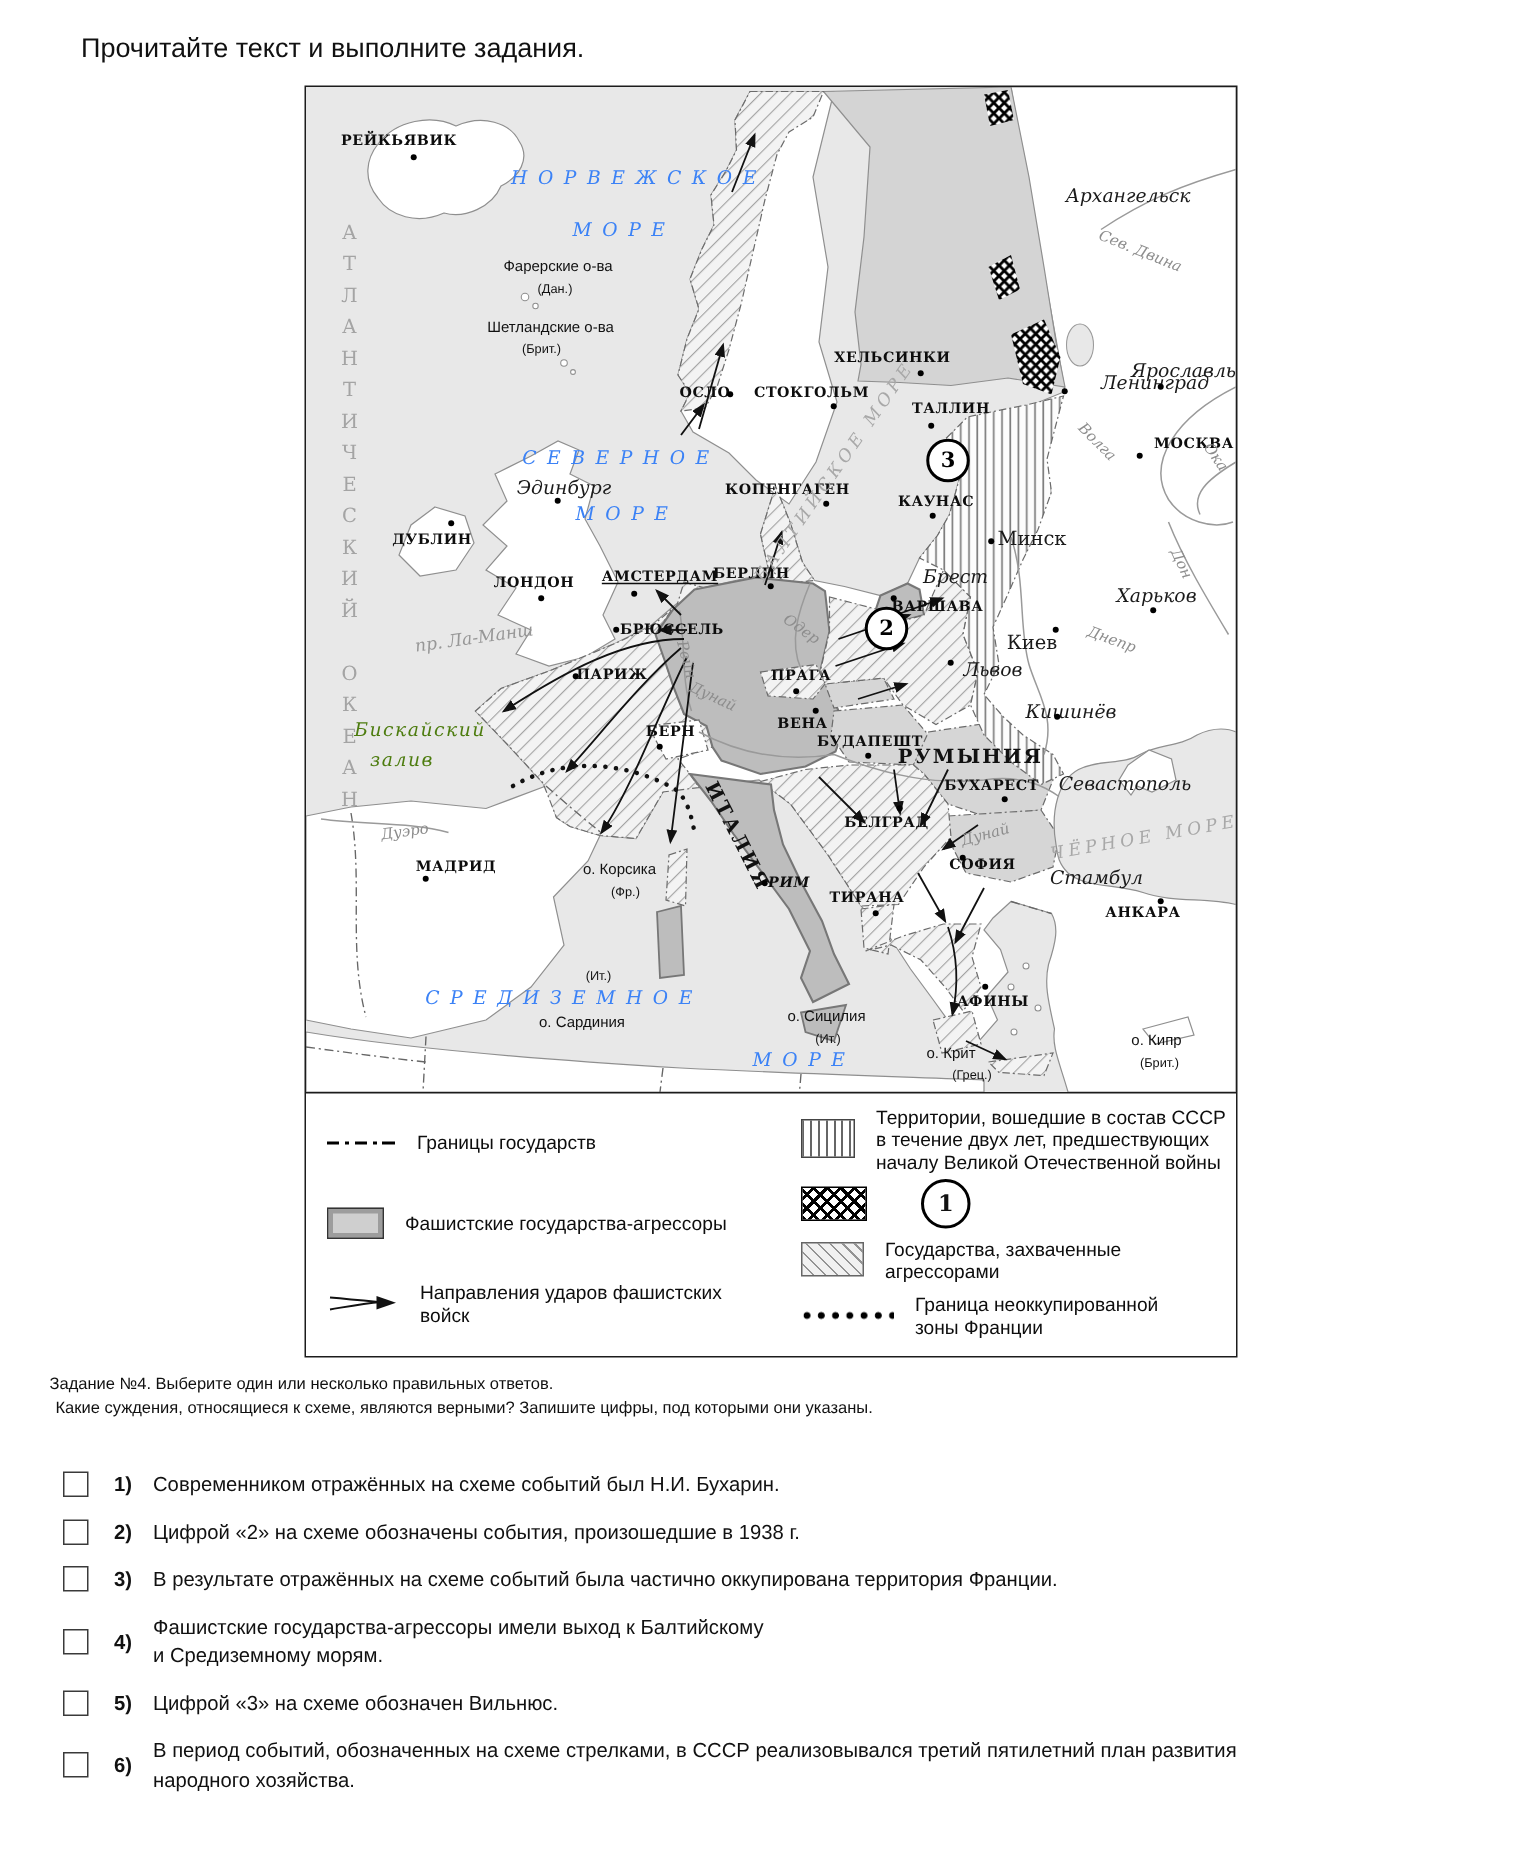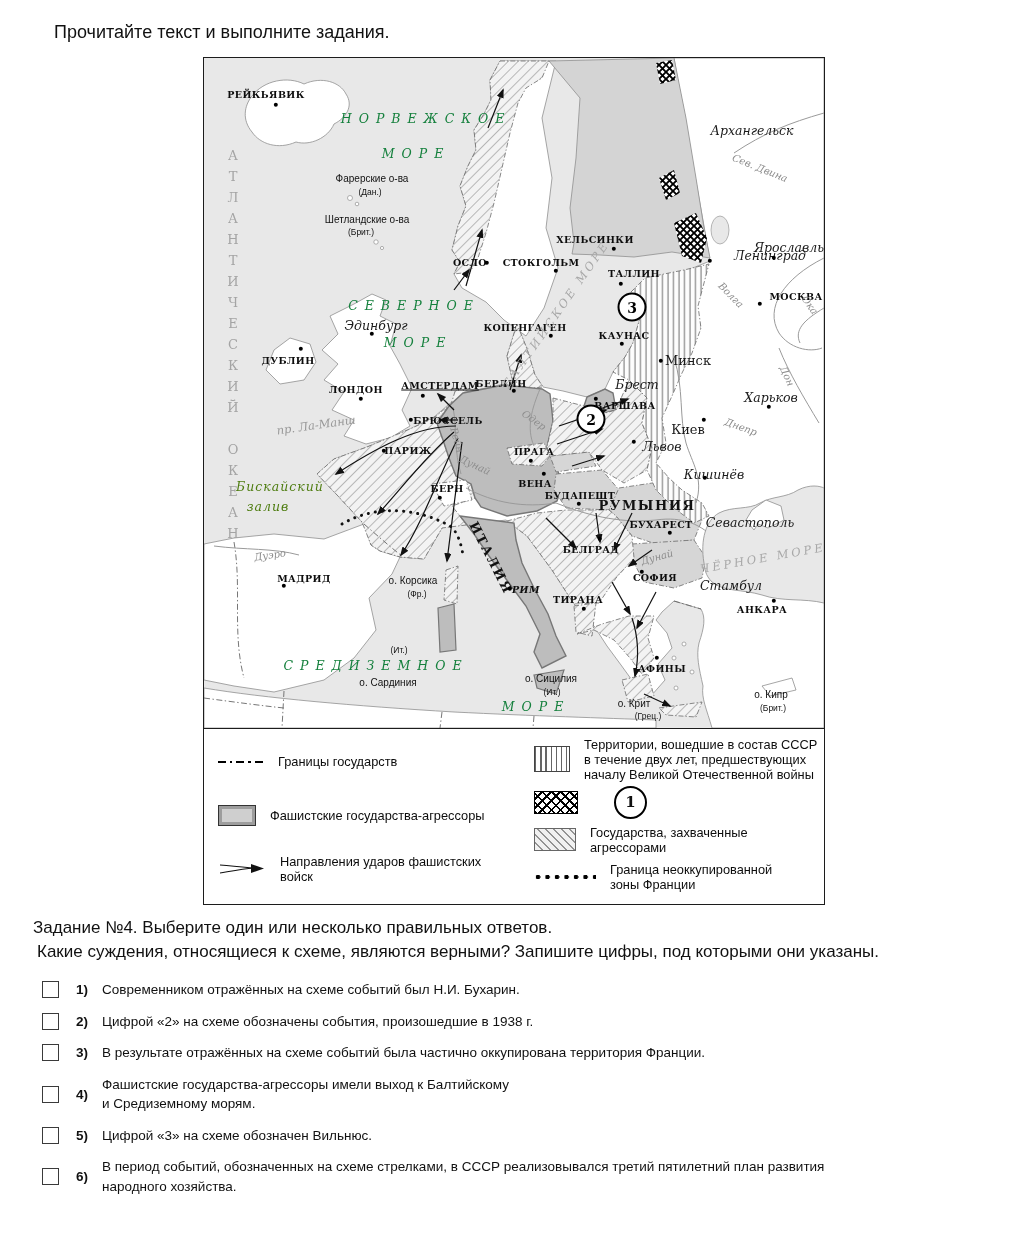--- a/index.html
+++ b/index.html
@@ -7,21 +7,21 @@
   #intro{position:absolute;left:28px;top:22px;font-size:18px;margin-left:26px;}
   
   #map-block{position:absolute;left:203px;top:57px;width:620px;border:1.6px solid #1c1c1c;background:#fff;}
   #map-area{position:relative;width:620px;height:670px;}
   #map-svg{display:block;}
   #map-labels{position:absolute;left:0;top:0;width:620px;height:670px;pointer-events:none;}
   .lbl{position:absolute;white-space:pre;transform:translate(-50%,-50%);line-height:1;}
   .lbl-cb{font:700 9.5px "DejaVu Serif",serif;letter-spacing:.4px;color:#0d0d0d;}
   .lbl-ci{font:italic 12.5px "DejaVu Serif",serif;color:#1a1a1a;}
   .lbl-cr{font:13px "DejaVu Serif",serif;color:#1a1a1a;}
-  .lbl-sea{font:italic 12.5px "DejaVu Serif",serif;letter-spacing:7px;color:#15803d;}
+  .lbl-sea{font:italic 12.5px "DejaVu Serif",serif;letter-spacing:7px;color:#3b82f6;}
   .lbl-sea2{font:italic 11.5px "DejaVu Serif",serif;letter-spacing:3px;color:#a8a8a8;}
   .lbl-seai{font:italic 12.5px "DejaVu Serif",serif;letter-spacing:1px;color:#4d7c0f;}
   .lbl-seav{font:13px "DejaVu Serif",serif;color:#a4a4a4;writing-mode:vertical-rl;text-orientation:upright;
             letter-spacing:6px;transform:translate(-50%,0);}
   .lbl-rg{font:700 13px "DejaVu Serif",serif;letter-spacing:1.5px;color:#111;}
   .lbl-rg2{font:700 13px "DejaVu Serif",serif;letter-spacing:2px;color:#111;}
   .lbl-rv{font:italic 10px "DejaVu Serif",serif;color:#8d8d8d;}
   .lbl-rv2{font:italic 11.5px "DejaVu Serif",serif;color:#979797;}
   .lbl-il{font:10px "Liberation Sans",sans-serif;color:#111;}
   .lbl-il2{font:8.5px "Liberation Sans",sans-serif;color:#111;}
@@ -44,21 +44,21 @@
   .sw-vhatch{width:34px;height:24px;border:1px solid #444;background:#fff repeating-linear-gradient(90deg,#666 0 1.3px,transparent 1.3px 5.2px);}
   .sw-cross{width:42px;height:21px;border:1px solid #000;
             background:repeating-linear-gradient(45deg,#000 0 2px,transparent 2px 6.4px),
                        repeating-linear-gradient(-45deg,#000 0 2px,transparent 2px 6.4px);}
   .sw-dhatch{width:40px;height:21px;border:1px solid #666;background:#f1f1f1 repeating-linear-gradient(45deg,transparent 0 4.6px,#939393 4.6px 5.7px);}
   .sw-dots{width:62px;height:8px;background:radial-gradient(circle 2.2px at 4px 4px,#000 2.1px,transparent 2.5px);
            background-size:9.5px 8px;background-repeat:repeat-x;}
   .circ1{width:29px;height:29px;border:2.2px solid #000;border-radius:50%;display:flex;align-items:center;
          justify-content:center;font:700 15px "DejaVu Serif",serif;margin-left:22px;}
   
-  #task{position:absolute;left:33px;top:916px;width:970px;font-size:17px;line-height:1.42;}
+  #task{position:absolute;left:33px;top:916px;width:970px;font-size:11px;line-height:1.42;}
   #task .t2{padding-left:4px;}
   #options{position:absolute;left:42px;top:980px;width:965px;}
   .opt{display:flex;align-items:center;margin-bottom:12px;}
   .chk{flex:0 0 auto;width:15px;height:15px;border:1.6px solid #3a3a3a;background:#fff;margin-right:17px;}
   .onum{flex:0 0 26px;font-weight:700;font-size:13.5px;}
   .otext{font-size:13.5px;line-height:1.45;white-space:pre-line;}
 </style>
 </head>
 <body>
 

